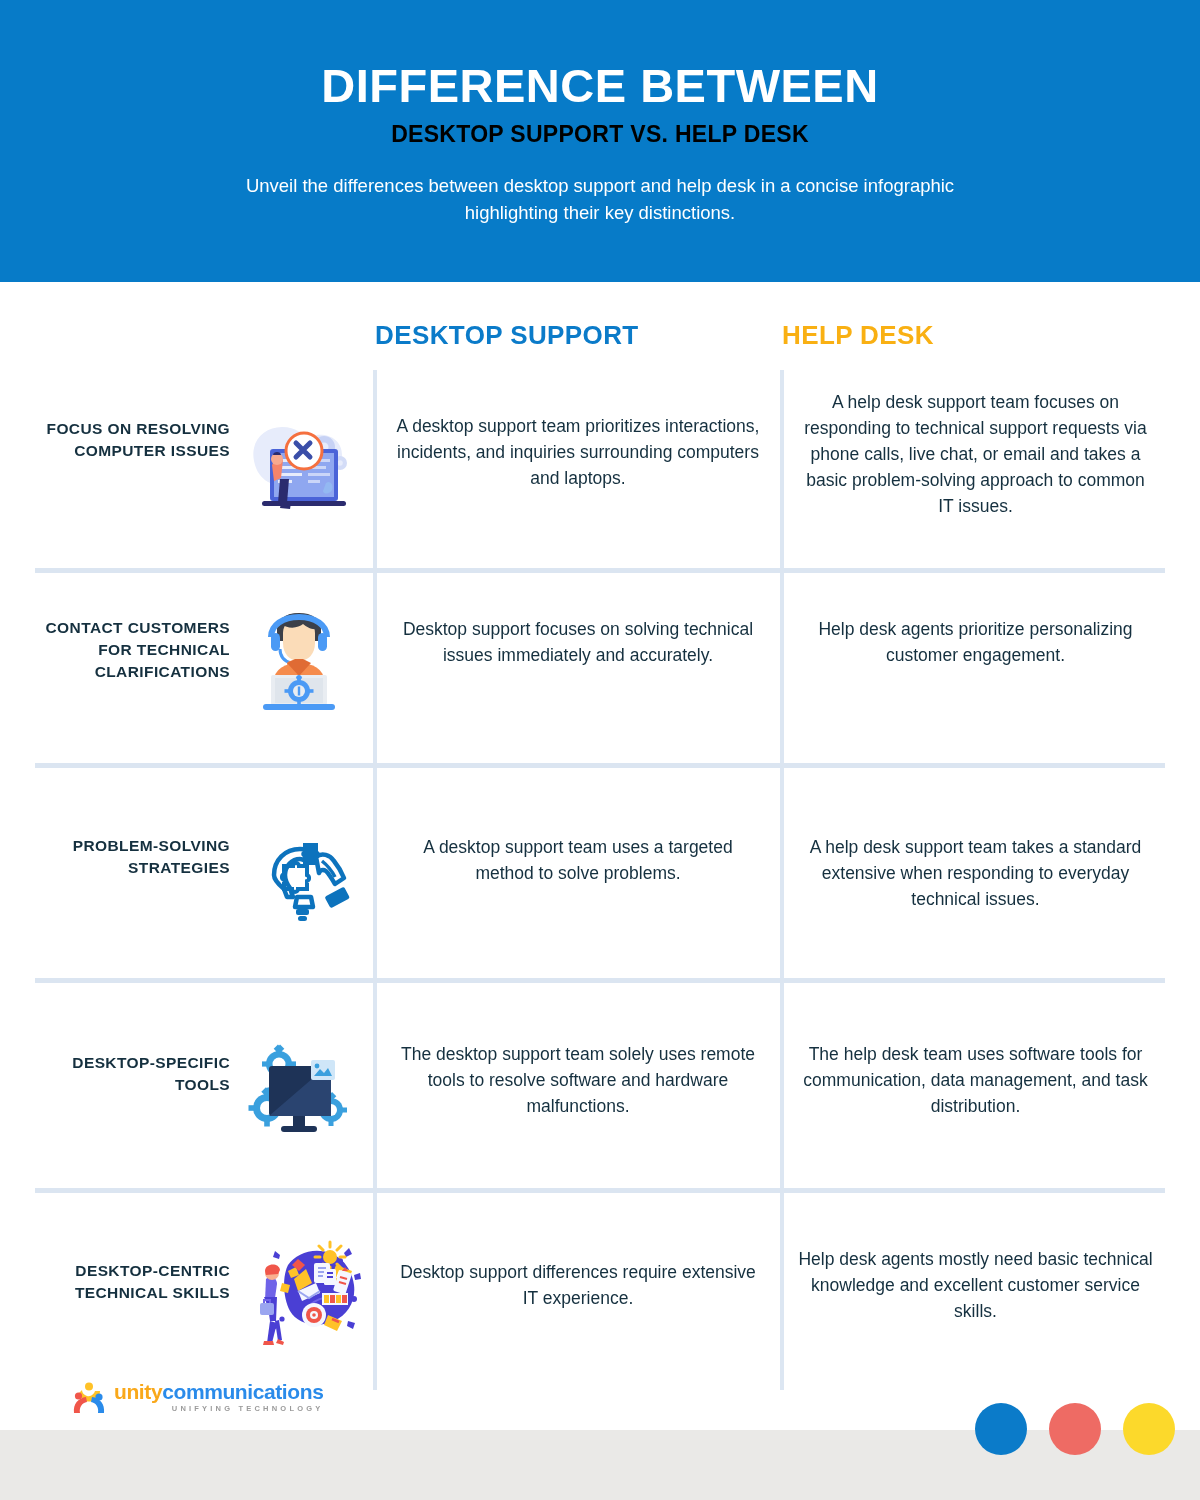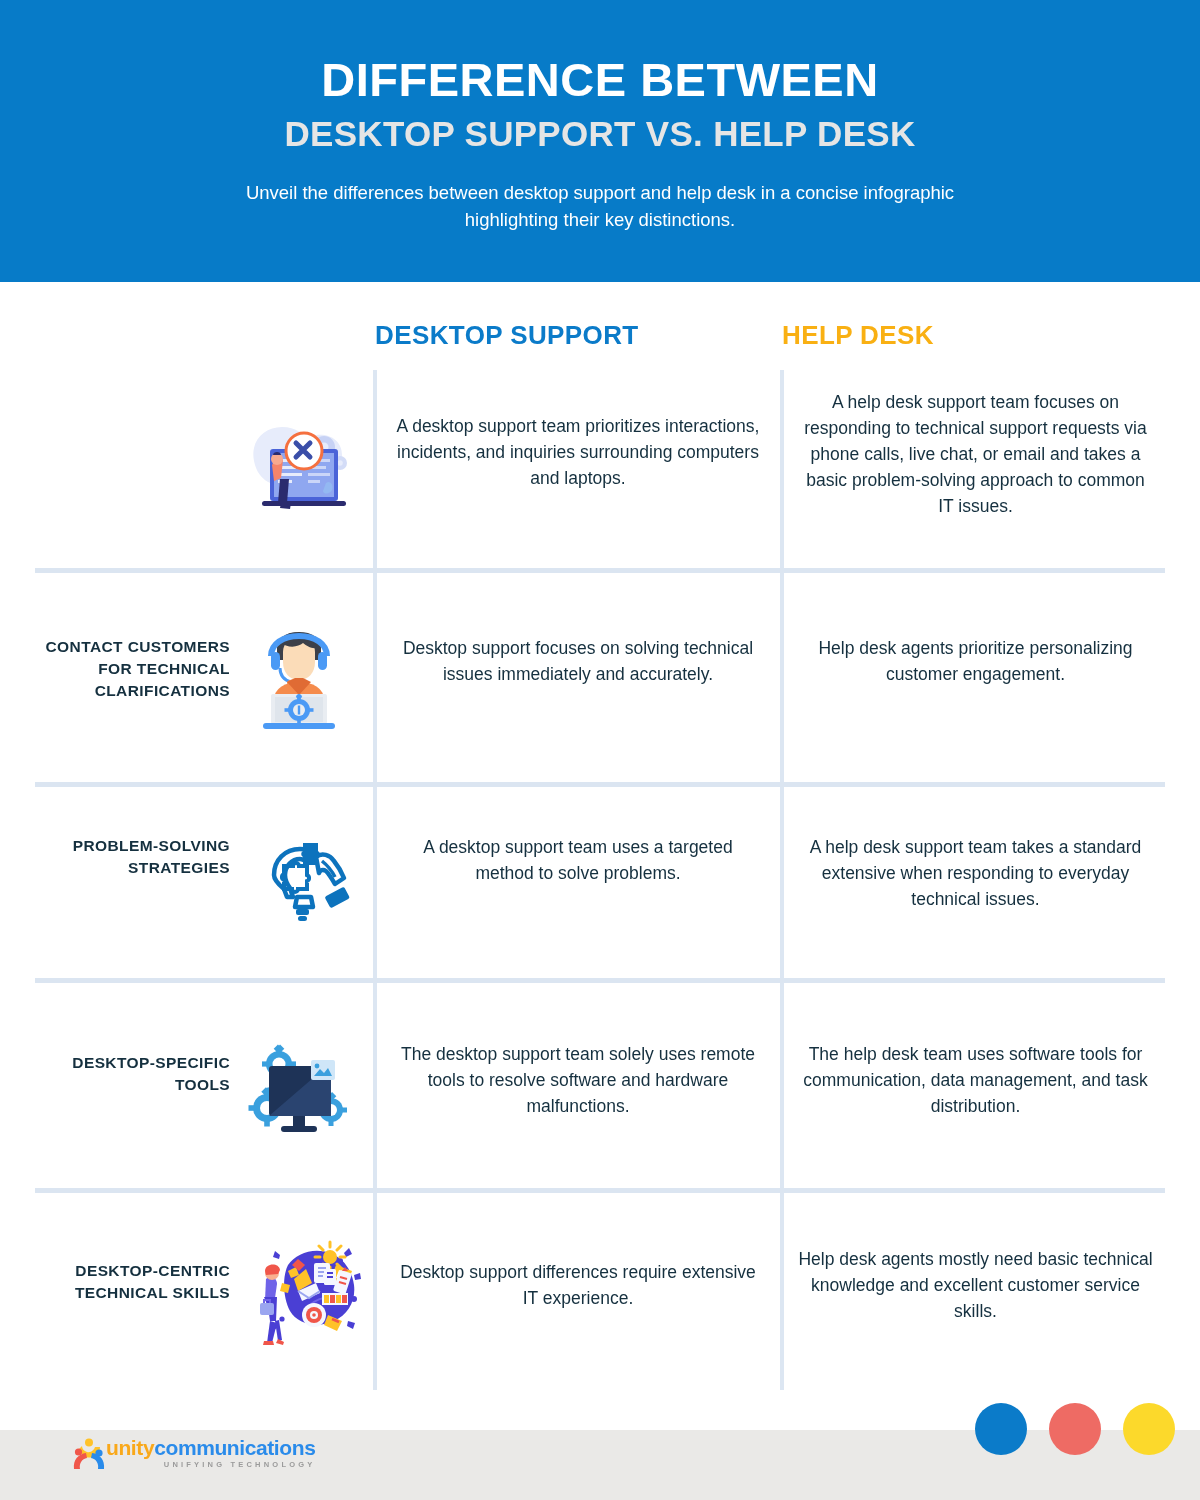--- a/index.html
+++ b/index.html
@@ -22,22 +22,22 @@
   .title-main {
     color: #ffffff;
     font-size: 47px;
     font-weight: bold;
     letter-spacing: .5px;
     line-height: 1.08;
     text-align: right;
     margin-top: 6px;
   }
   .title-sub {
-    color: #e5e5e5;
-    font-size: 35px;
+    color: #000000;
+    font-size: 23px;
     font-weight: bold;
     letter-spacing: .3px;
     line-height: 1.1;
     text-align: center;
     margin-top: 10px;
   }
   .header-desc {
     color: #ffffff;
     font-size: 18.5px;
     line-height: 1.45;
@@ -100,21 +100,21 @@
   .footer {
     position: absolute; left: 0; top: 1430px; width: 1200px; height: 70px;
     background: #eae9e7;
   }
   .dots { position: absolute; left: 975px; top: 1403px; display: flex; gap: 22px; }
   .dot { width: 52px; height: 52px; border-radius: 50%; }
   .dot.blue { background: #0b7bc9; }
   .dot.red { background: #ee6b64; }
   .dot.yellow { background: #fcd92b; }
 
-  .logo { position: absolute; left: 72px; top: 1436px; display: flex; align-items: center; }
+  .logo { position: absolute; left: 72px; top: 1380px; display: flex; align-items: center; gap: 8px; }
   .logo-text-wrap { display: flex; flex-direction: column; line-height: 1; }
   .logo-words { font-size: 21px; font-weight: bold; letter-spacing: -.4px; }
   .logo-unity { color: #f9a81a; }
   .logo-comm { color: #2a8bea; }
   .logo-tagline {
     font-size: 7.5px; letter-spacing: 3.2px; color: #9b9b9b;
     text-align: right; margin-top: 3px; font-weight: bold;
   }
 </style>
 </head>
@@ -132,20 +132,21 @@
     <div class="col-head desktop">DESKTOP SUPPORT</div>
     <div class="col-head helpdesk">HELP DESK</div>
   </div>
 
   <div class="grid">
 
     <div class="vline v1"></div>
     <div class="vline v2"></div>
 
     <div class="row" style="top:0; height:200px;">
+      <div class="cell-label" style="top:48px;">FOCUS ON RESOLVING COMPUTER ISSUES</div>
       <div class="cell-icon" style="top:28px; height:140px;">
         <svg width="118" height="118" viewBox="0 0 118 118">
           <path d="M14 52c-4-20 10-34 28-34 16 0 20 10 34 8 14-2 26 6 26 20 0 18-14 28-30 30-22 3-52 6-58-24z" fill="#e7ecfb"></path>
           <circle cx="84" cy="38" r="11" fill="#c7d2f5"></circle>
           <circle cx="84" cy="38" r="4.5" fill="#e7ecfb"></circle>
           <circle cx="100" cy="54" r="7" fill="#d3dcf7"></circle>
           <circle cx="100" cy="54" r="2.8" fill="#e7ecfb"></circle>
           <rect x="30" y="40" width="68" height="52" rx="3" fill="#4a63d8"></rect>
           <rect x="34" y="44" width="60" height="44" fill="#8fa7f0"></rect>
           <rect x="38" y="50" width="24" height="3" fill="#e7ecfb"></rect>
@@ -165,21 +166,21 @@
           <circle cx="37" cy="50" r="6" fill="#f7a98f"></circle>
           <path d="M33 46c0-4 8-4 8 0z" fill="#2b2b6e"></path>
           <path d="M86 74c4-3 8 2 6 7-2 4-8 5-9 1z" fill="#93b8f2"></path>
         </svg>
       </div>
       <div class="cell-text mid" style="top:44px;">A desktop support team prioritizes interactions, incidents, and inquiries surrounding computers and laptops.</div>
       <div class="cell-text right" style="top:20px;">A help desk support team focuses on responding to technical support requests via phone calls, live chat, or email and takes a basic problem-solving approach to common IT issues.</div>
       <div class="hline" style="top:198px;"></div>
     </div>
 
-    <div class="row" style="top:212px; height:204px;text-decoration:underline;">
+    <div class="row" style="top:193px; height:204px;text-decoration:underline;">
       <div class="cell-label" style="top:54px;">CONTACT CUSTOMERS FOR TECHNICAL CLARIFICATIONS</div>
       <div class="cell-icon" style="top:30px; height:140px;">
         <svg width="112" height="112" viewBox="0 0 112 112">
           <path d="M34 22c0-10 9-16 22-16s22 6 22 16v12H34z" fill="#3c4049"></path>
           <path d="M40 26c0-9 7-14 16-14s16 5 16 14v10c0 11-7 18-16 18s-16-7-16-18z" fill="#fbdcb8"></path>
           <path d="M36 16c4-8 14-11 23-9 8 2 14 7 15 15-6 1-10-2-14-5-5 4-14 6-24-1z" fill="#3c4049"></path>
           <rect x="28" y="26" width="9" height="18" rx="4.5" fill="#4b9af5"></rect>
           <rect x="75" y="26" width="9" height="18" rx="4.5" fill="#4b9af5"></rect>
           <path d="M28 30c0-12 12-20 28-20s28 8 28 20" fill="none" stroke="#4b9af5" stroke-width="6"></path>
           <path d="M37 42c0 8 4 12 11 14" fill="none" stroke="#4b9af5" stroke-width="3"></path>

